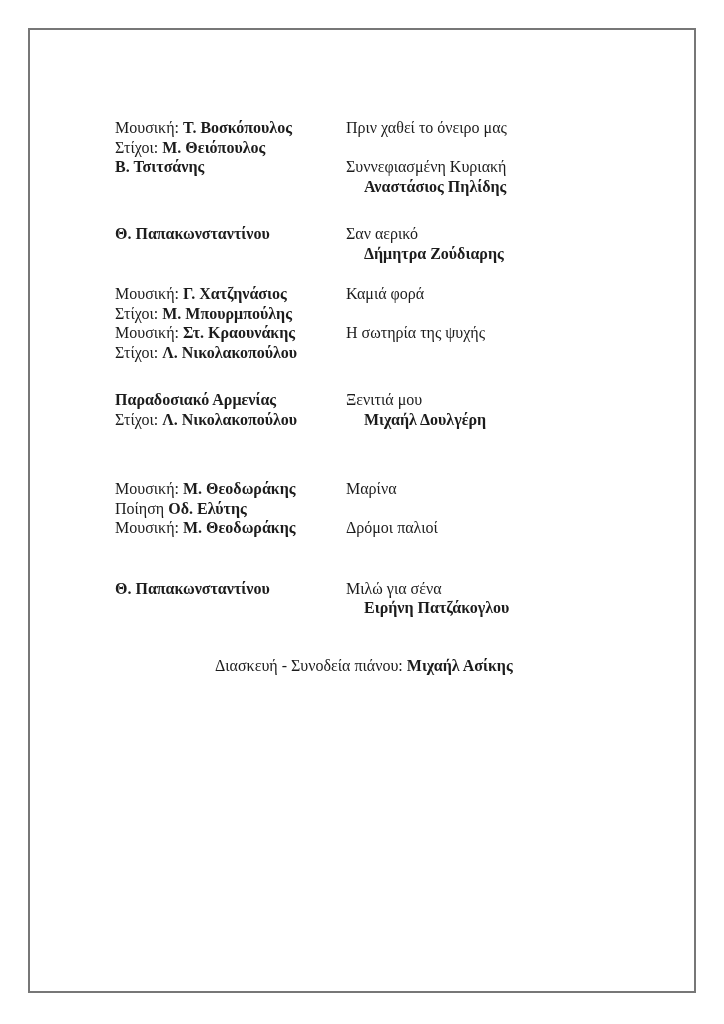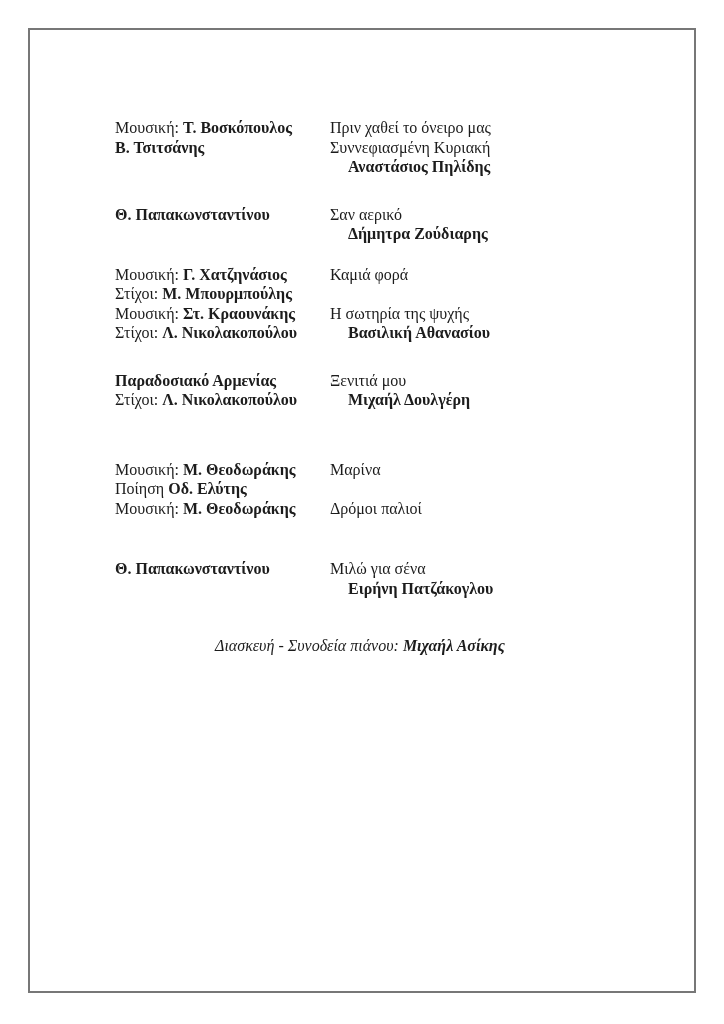--- a/index.html
+++ b/index.html
@@ -36,47 +36,51 @@
     white-space:nowrap;
     font-family:Liberation Serif, serif;
   }
   .cell-left{
     width:215px;
     flex:0 0 215px;
     white-space:nowrap;
   }
   .cell-right{
     white-space:nowrap;
+    margin-left:16px;
   }
   .bold{font-weight:bold;}
   .performer{
     font-weight:bold;
     padding-left:18px;
   }
   .spacer{width:100%;}
   .footer-line{
     padding-left:100px;
     height:19.5px;
     line-height:19.5px;
     white-space:nowrap;
-    font-style:italic;
   }
 </style>
 </head>
 <body>
 
 <div class="page-border"></div>
 
 <div class="content">
 
   <div class="row">
     <div class="cell-left"><span class="plain">Μουσική: </span><span class="bold">Τ. Βοσκόπουλος</span></div>
     <div class="cell-right"><span>Πριν χαθεί το όνειρο μας</span></div>
   </div>
 
+  <div class="row">
+    <div class="cell-left"><span class="plain">Στίχοι: </span><span class="bold">Μ. Θειόπουλος</span></div>
+    <div class="cell-right"><span></span></div>
+  </div>
 
   <div class="row">
     <div class="cell-left"><span class="plain"></span><span class="bold">Β. Τσιτσάνης</span></div>
     <div class="cell-right"><span>Συννεφιασμένη Κυριακή</span></div>
   </div>
 
   <div class="row">
     <div class="cell-left"><span class="plain"></span><span class="bold"></span></div>
     <div class="cell-right"><span class="performer">Αναστάσιος Πηλίδης</span></div>
   </div>
@@ -102,21 +106,20 @@
     <div class="cell-right"><span></span></div>
   </div>
 
   <div class="row">
     <div class="cell-left"><span class="plain">Μουσική: </span><span class="bold">Στ. Κραουνάκης</span></div>
     <div class="cell-right"><span>Η σωτηρία της ψυχής</span></div>
   </div>
 
   <div class="row">
     <div class="cell-left"><span class="plain">Στίχοι: </span><span class="bold">Λ. Νικολακοπούλου</span></div>
-    <div class="cell-right"><span class="performer">Βασιλική Αθανασίου</span></div>
   </div>
 <div class="spacer" style="height: 28px;"></div>
   <div class="row">
     <div class="cell-left"><span class="plain"></span><span class="bold">Παραδοσιακό Αρμενίας</span></div>
     <div class="cell-right"><span>Ξενιτιά μου</span></div>
   </div>
 
   <div class="row">
     <div class="cell-left"><span class="plain">Στίχοι: </span><span class="bold">Λ. Νικολακοπούλου</span></div>
     <div class="cell-right"><span class="performer">Μιχαήλ Δουλγέρη</span></div>

